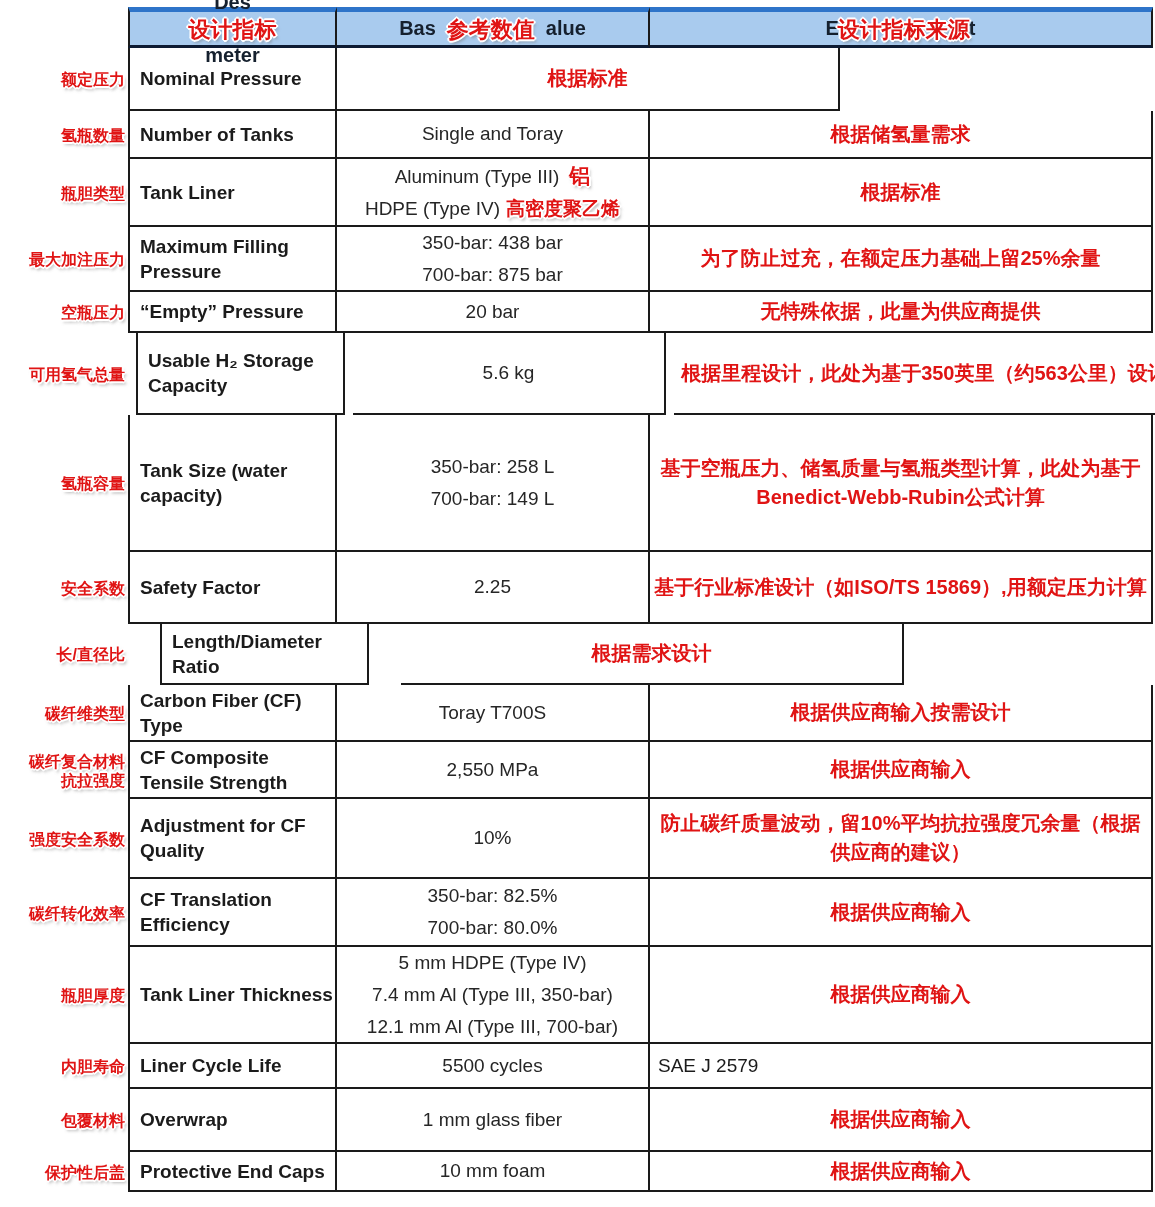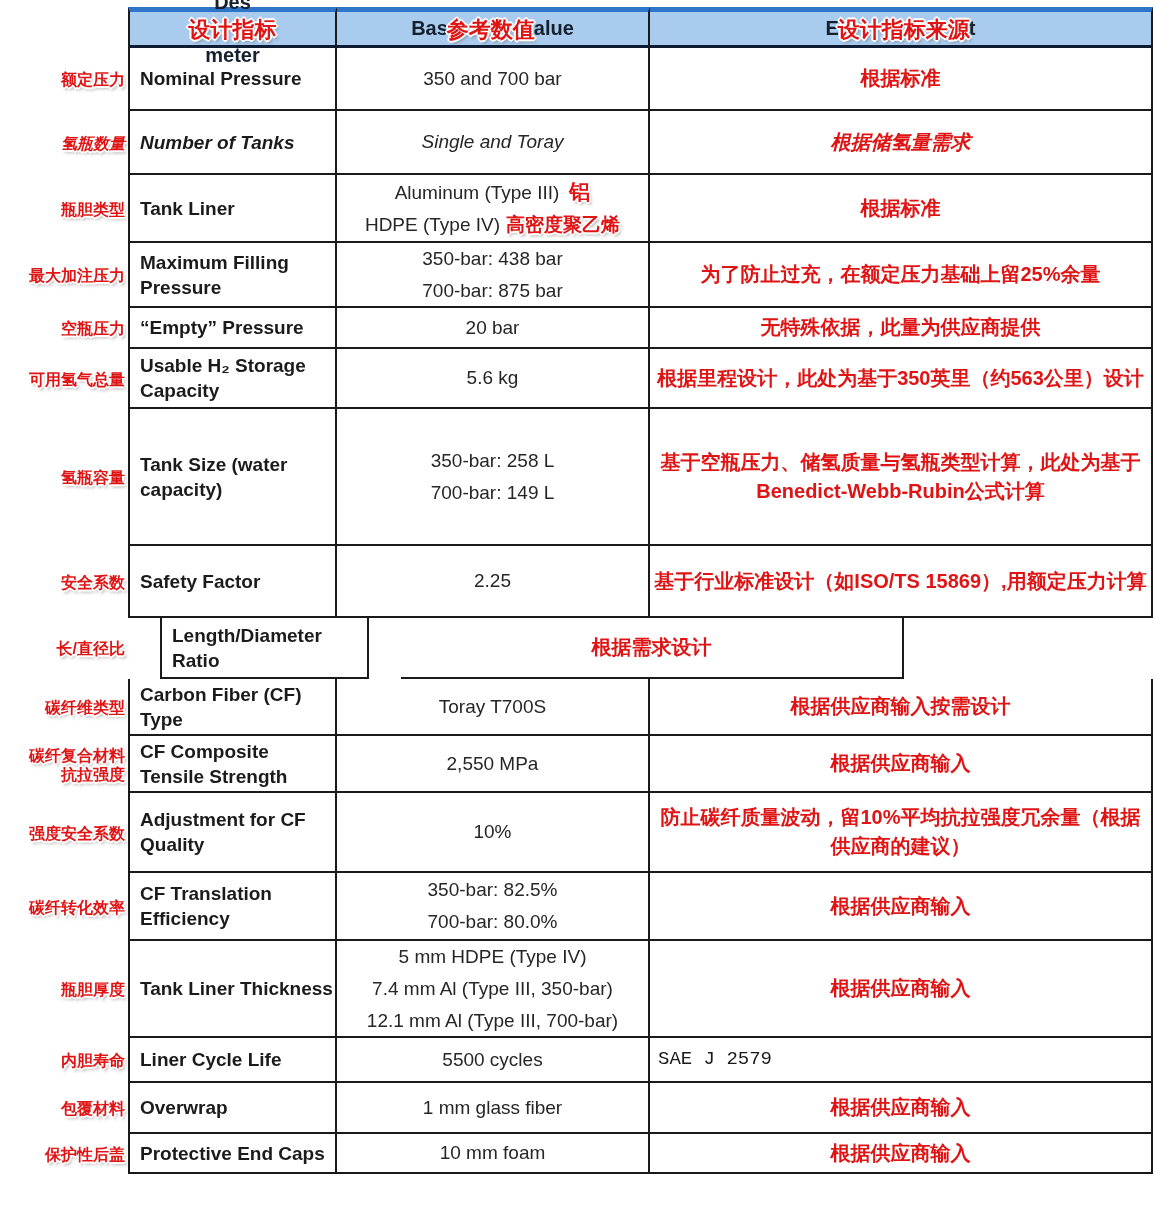--- a/index.html
+++ b/index.html
@@ -58,21 +58,21 @@
       2px 3px 3px rgba(110,110,110,.55);
   }
   .red-note.small{font-size:19px;margin-left:6px;}
   .c-source{
     flex:0 0 503px;width:503px;
     align-items:center;justify-content:center;text-align:center;
     font-weight:bold;font-size:20px;color:var(--red);line-height:29px;
     padding:0 4px;
   }
   .c-source.src-black{color:#1b1b1b;font-weight:normal;font-size:19px;}
-  .c-source.src-left{align-items:flex-start;text-align:left;padding-left:8px;font-family:Liberation Mono, monospace;}
+  .c-source.src-left{align-items:flex-start;text-align:left;padding-left:8px;}
   .header-row{height:41px;}
   .header-row .cell{
     background:var(--header-bg);
     border-top:5px solid var(--header-top);
     border-bottom:3px solid var(--header-bottom);
     flex-direction:column;align-items:center;justify-content:center;
     font-weight:bold;font-size:20px;color:#15202e;
     padding:0;line-height:normal;
   }
   .zh-overlay{
@@ -89,48 +89,45 @@
 
 <div class="table-wrap">
 
   <div class="trow header-row">
     <div class="gutter"></div>
     <div class="cell c-param">
       <span>Des</span>
         <span class="zh-overlay">设计指标</span>
         <span>meter</span>
     </div>
-    <div class="cell c-value" style="flex-direction:row;align-items:center;justify-content:center;line-height:normal;font-weight:bold;font-size:20px;color:#15202e;">
+    <div class="cell c-value" style="flex-direction:row;align-items:center;justify-content:center;line-height:normal;font-weight:bold;font-size:20px;color:#15202e;gap:12px;">
       <span>Bas</span>
         <span class="zh-overlay">参考数值</span>
         <span>alue</span>
     </div>
     <div class="cell c-source" style="flex-direction:row;align-items:center;justify-content:center;line-height:normal;font-weight:bold;font-size:20px;color:#15202e;">
       <span>E</span>
         <span class="zh-overlay">设计指标来源</span>
         <span>t</span>
     </div>
   </div>
 
   <div id="table-body">
       <div class="trow" style="height: 63px;">
     <div class="gutter">
       <span class="zh-label">额定压力</span>
     </div>
     <div class="cell c-param">
       <span class="param-text">Nominal Pressure</span>
     </div>
-    <div class="cell c-value">
-          <div class="value-line"><span>350 and 700 bar</span></div>
-        </div>
     <div class="cell c-source">
       <span class="source-text">根据标准</span>
     </div>
   </div>
-      <div class="trow" style="height: 64px; font-style: italic;">
+      <div class="trow" style="height: 48px;">
     <div class="gutter">
       <span class="zh-label">氢瓶数量</span>
     </div>
     <div class="cell c-param">
       <span class="param-text">Number of Tanks</span>
     </div>
     <div class="cell c-value">
           <div class="value-line"><span>Single and Toray</span></div>
         </div>
     <div class="cell c-source">
@@ -174,21 +171,21 @@
     <div class="cell c-param">
       <span class="param-text">“Empty” Pressure</span>
     </div>
     <div class="cell c-value">
           <div class="value-line"><span>20 bar</span></div>
         </div>
     <div class="cell c-source">
       <span class="source-text">无特殊依据，此量为供应商提供</span>
     </div>
   </div>
-      <div class="trow" style="height: 60px;">
+      <div class="trow" style="height: 82px; gap: 8px;">
     <div class="gutter">
       <span class="zh-label">可用氢气总量</span>
     </div>
     <div class="cell c-param">
       <span class="param-text">Usable H₂ Storage Capacity</span>
     </div>
     <div class="cell c-value">
           <div class="value-line"><span>5.6 kg</span></div>
         </div>
     <div class="cell c-source">
@@ -316,21 +313,21 @@
     <div class="cell c-param">
       <span class="param-text">Liner Cycle Life</span>
     </div>
     <div class="cell c-value">
           <div class="value-line"><span>5500 cycles</span></div>
         </div>
     <div class="cell c-source src-black src-left">
       <span class="source-text">SAE J 2579</span>
     </div>
   </div>
-      <div class="trow" style="height: 51px; border-radius: 25px;">
+      <div class="trow" style="height: 63px; border-radius: 25px;">
     <div class="gutter">
       <span class="zh-label">包覆材料</span>
     </div>
     <div class="cell c-param">
       <span class="param-text">Overwrap</span>
     </div>
     <div class="cell c-value">
           <div class="value-line"><span>1 mm glass fiber</span></div>
         </div>
     <div class="cell c-source">

